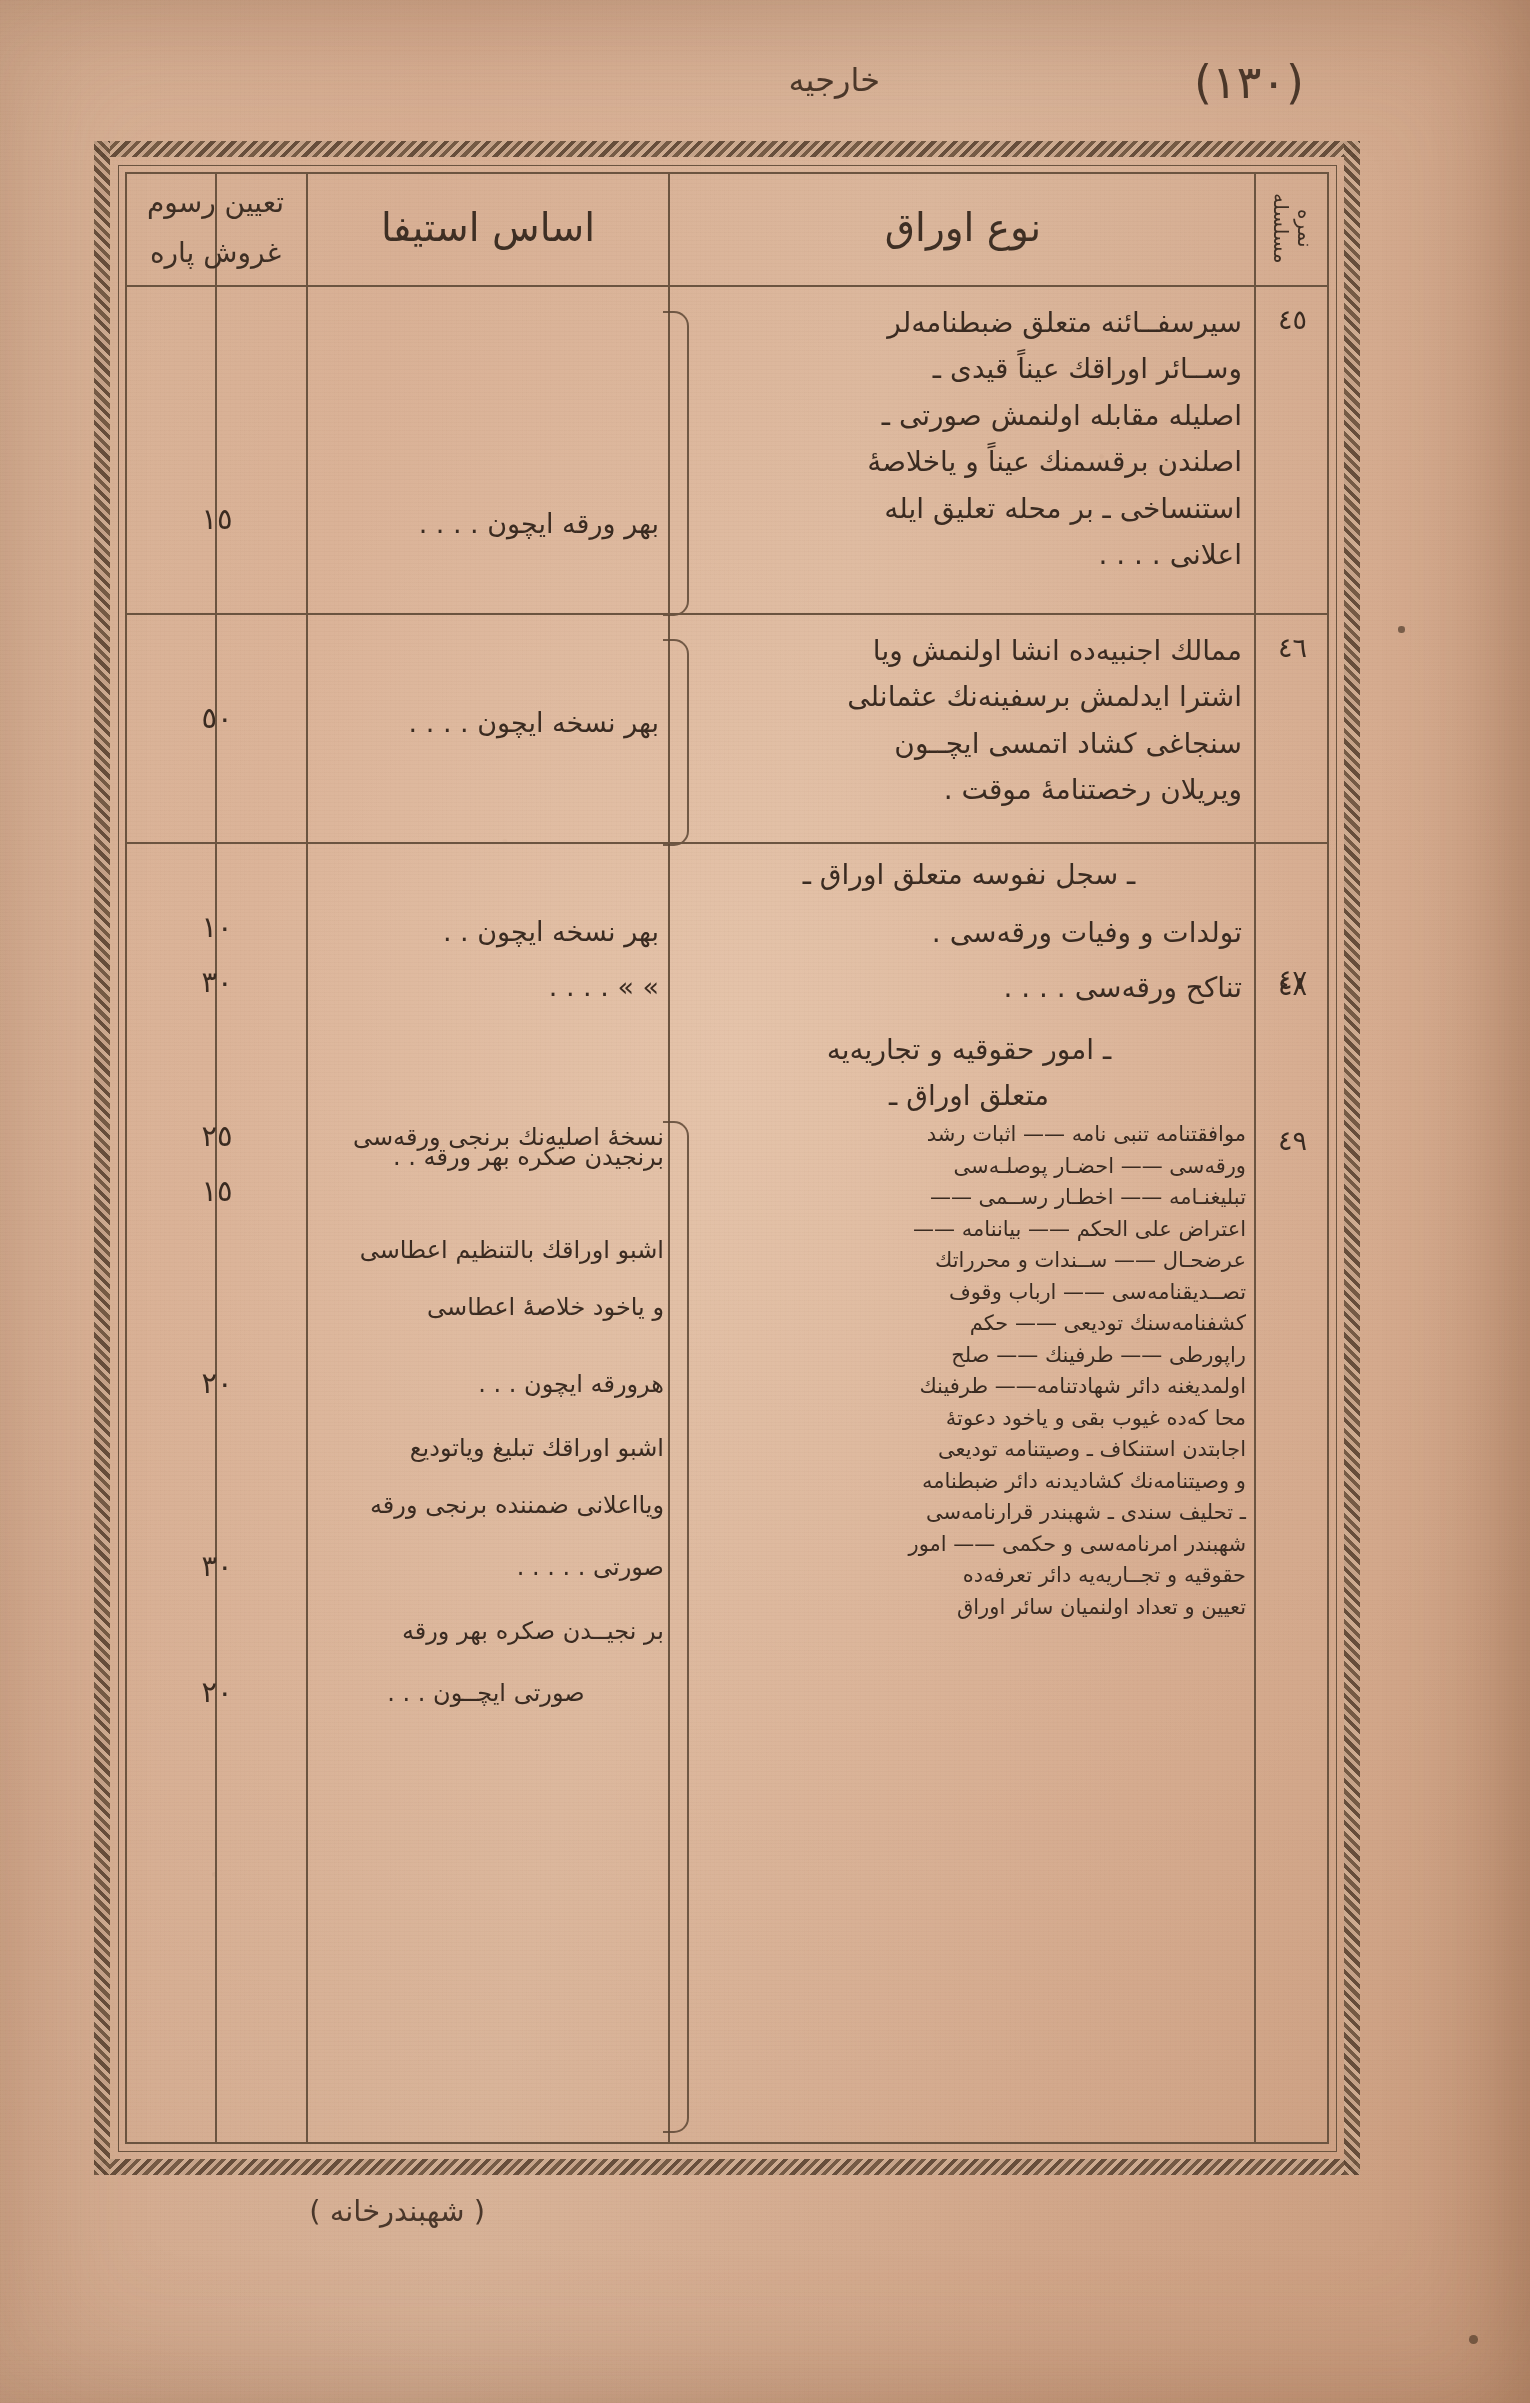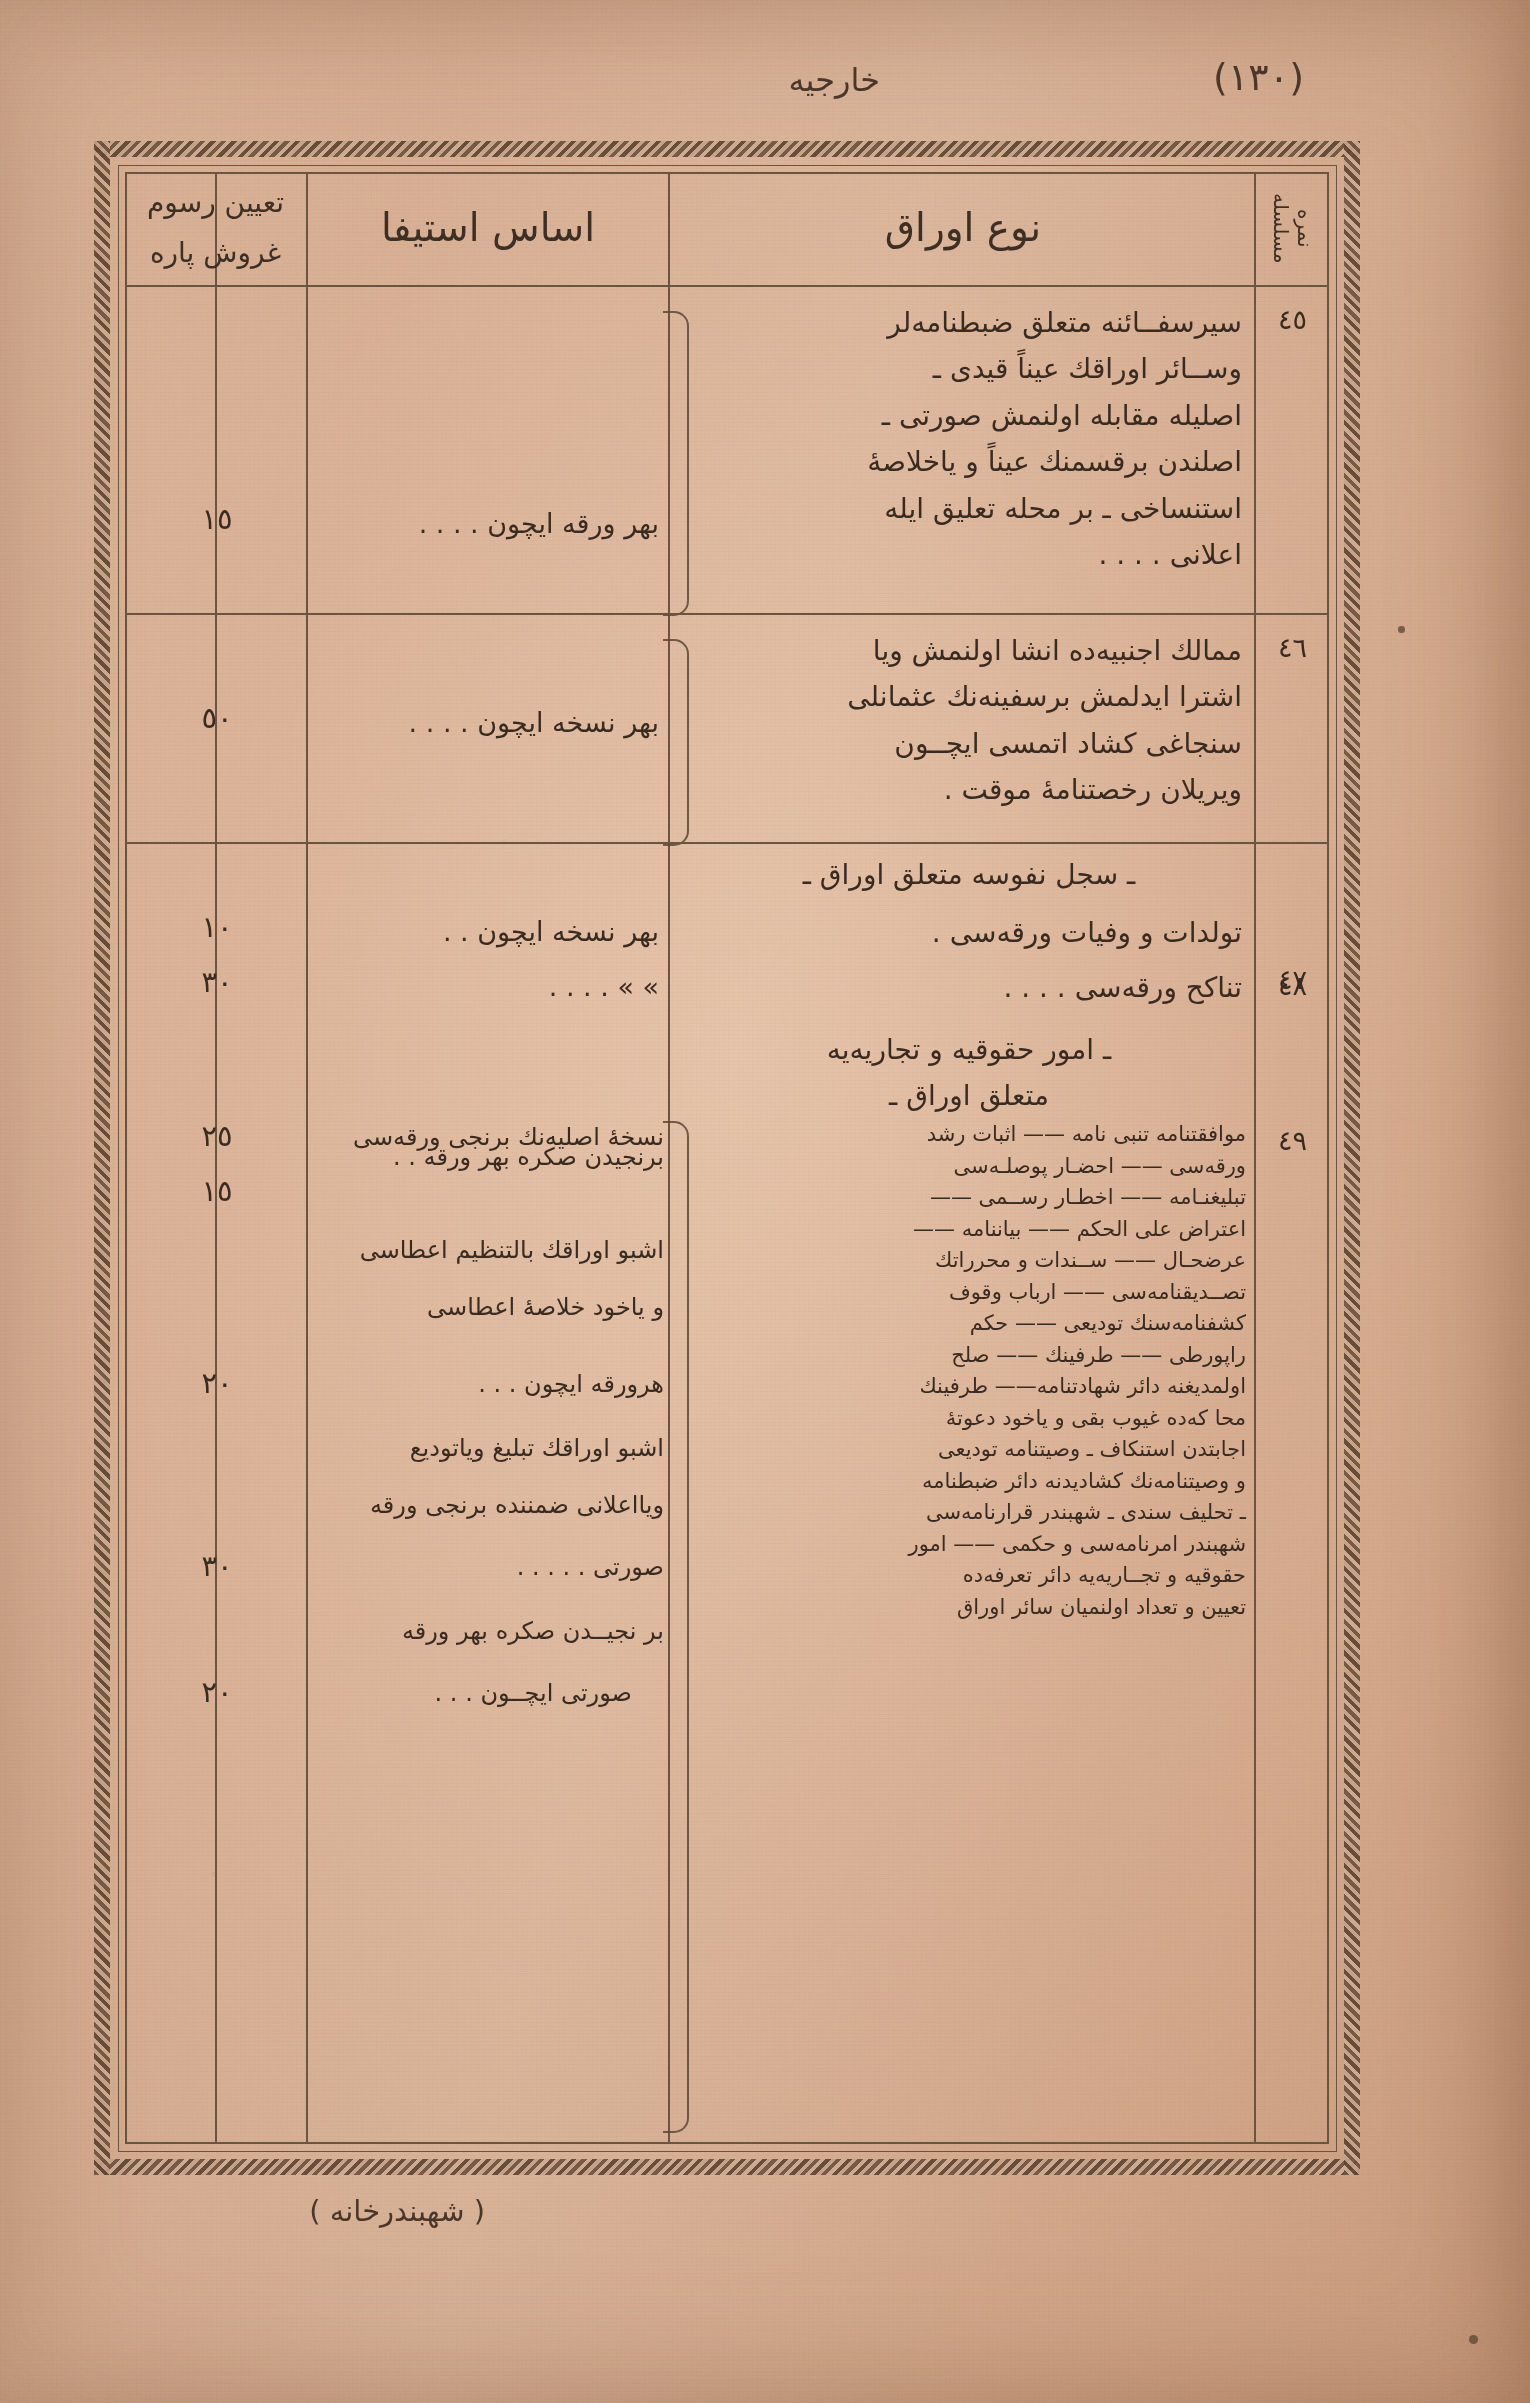--- a/index.html
+++ b/index.html
@@ -36,21 +36,21 @@
     pointer-events:none;
   }
 
   
   .runhead{
     position:absolute;top:55px;left:0;right:0;height:60px;
     direction:rtl;
   }
   .runhead .pageno{
     position:absolute;right:226px;top:0;
-    font-size:38px;letter-spacing:1.9px;color:#4a372a;
+    font-size:46px;letter-spacing:1.9px;color:#4a372a;
   }
   .runhead .title{
     position:absolute;right:650px;top:5.6px;
     font-size:32px;color:#4a372a;
   }
 
   
   .frame{
     position:absolute;
     left:94px;top:141px;
@@ -277,21 +277,21 @@
 
   <div class="basis small" style="right:665px;top:1258px;width:358px;">اشبو اوراقك تبلیغ ویاتودیع</div>
 
   <div class="basis small" style="right:665px;top:1315px;width:358px;">ویااعلانی ضمننده برنجی ورقه</div>
 
   <div class="basis small" style="right:665px;top:1377px;width:358px;">صورتی   .   .   .   .   .</div>
   <div class="num" style="left:13px;top:1377px;width:158px;">٣٠</div>
 
   <div class="basis small" style="right:665px;top:1441px;width:358px;">بر نجیــدن صکره بهر ورقه</div>
 
-  <div class="basis small" style="right:697px;top:1503px;width:358px;">صورتی ایچــون   .   .   .</div>
+  <div class="basis small" style="right:664px;top:1503px;width:358px;text-align:center;">صورتی ایچــون   .   .   .</div>
   <div class="num" style="left:13px;top:1503px;width:158px;">٢٠</div>
 
 </div>
 
 <div class="catch">
   <div class="w">( شهبندرخانه )</div>
 </div>
 
 <div class="stray" style="left:1398px;top:626px;"></div>
 <div class="stray" style="left:1469px;top:2335px;width:8.5px;height:8.5px;"></div>

